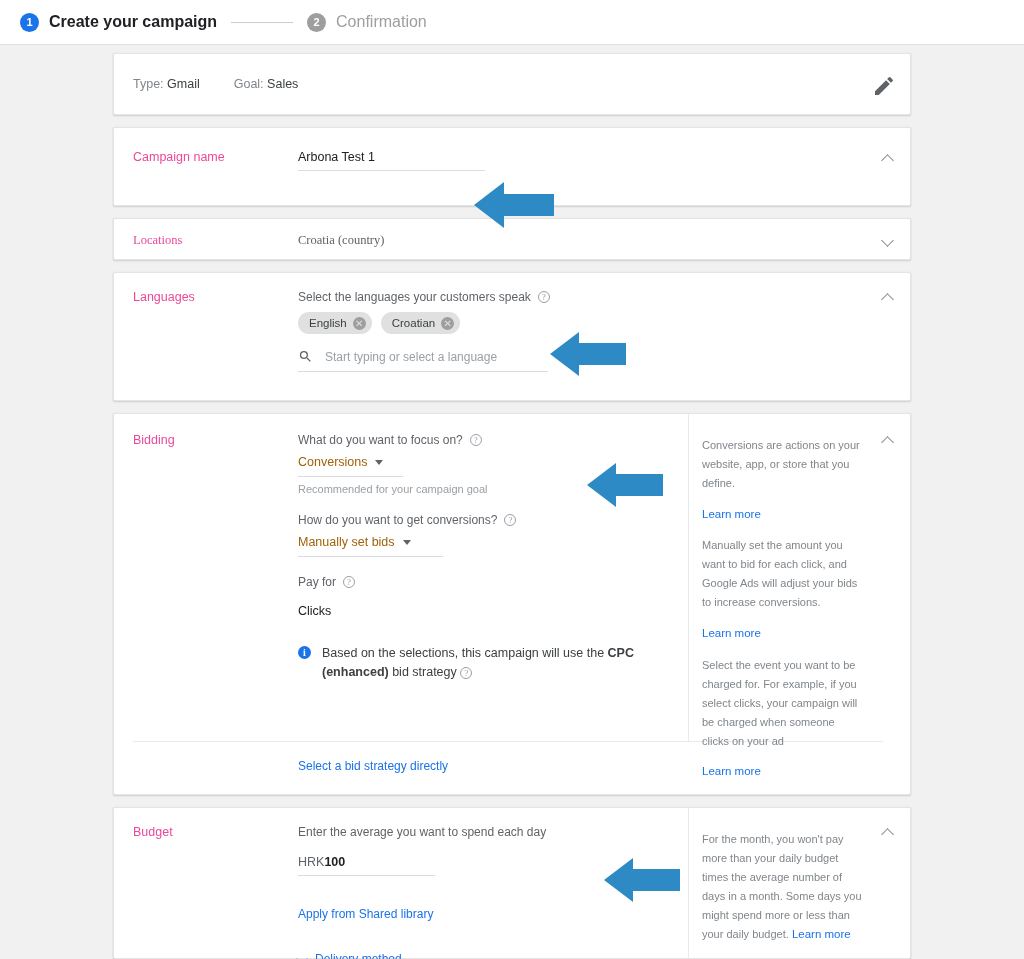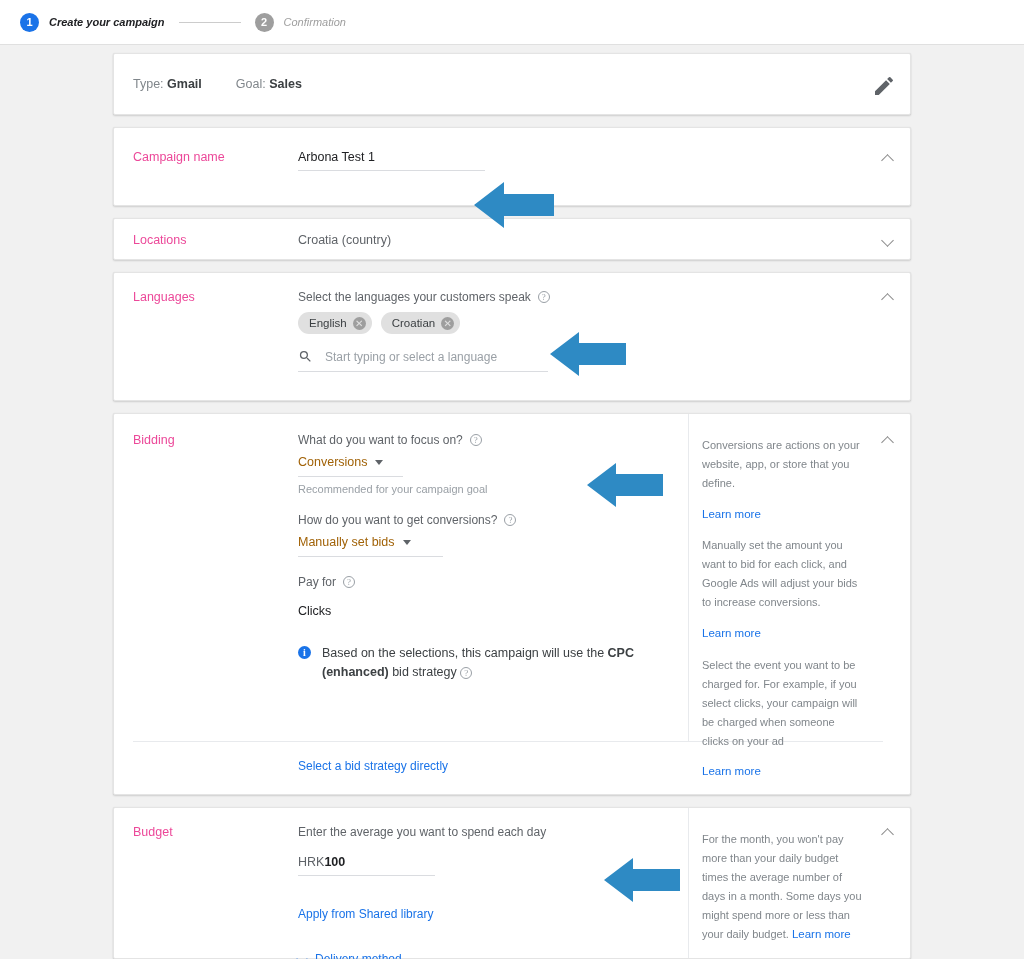--- a/index.html
+++ b/index.html
@@ -35,21 +35,21 @@
     display: flex;
     align-items: center;
     justify-content: center;
     color: #ffffff;
     font-size: 11px;
     font-weight: 700;
     flex-shrink: 0;
   }
   .step-num.active { background: #1a73e8; }
   .step-num.inactive { background: #9e9e9e; }
-  .step-label { font-size: 11px; font-style: italic; }
+  .step-label { font-size: 16px; }
   .step-label.active { color: #202124; font-weight: 700; }
   .step-label.inactive { color: #9e9e9e; font-weight: 400; }
   .step-connector {
     width: 62px;
     height: 1px;
     background: #cccccc;
     margin: 0 14px;
   }
 
   
@@ -133,21 +133,21 @@
 
   
   .typegoal {
     display: flex;
     align-items: center;
     padding: 23px 0 23px 19px;
     font-size: 12.5px;
     gap: 34px;
   }
   .tg-item { color: #80868b; }
-  .tg-item b { color: #3c4043; font-weight: 700; }
+  .tg-item b { color: #3c4043; font-weight: 400; }
 
   
   .tfield {
     width: 187px;
     border-bottom: 1px solid #dadce0;
     padding-bottom: 6px;
     font-size: 12.5px;
     color: #202124;
   }
   .tfield.money {
@@ -380,21 +380,21 @@
       <div class="card-label">Campaign name</div>
       <div class="card-content">
         <div class="tfield">Arbona Test 1</div>
       </div>
     </div>
     <div class="chevron-btn">
       <span class="chev"></span>
     </div>
   </div>
 
-  <div class="card" style="height:42px;">
+  <div class="card" style="height:42px;font-family:Liberation Serif, serif;">
     <div class="card-row">
       <div class="card-label" style="padding-top:14px;">Locations</div>
       <div class="card-content" style="padding:0;">
         <div class="loc-value" style="padding:14px 0 14px 0;">Croatia (country)</div>
       </div>
     </div>
     <div class="chevron-btn" style="top:9px;">
       <span class="chev down"></span>
     </div>
   </div>

